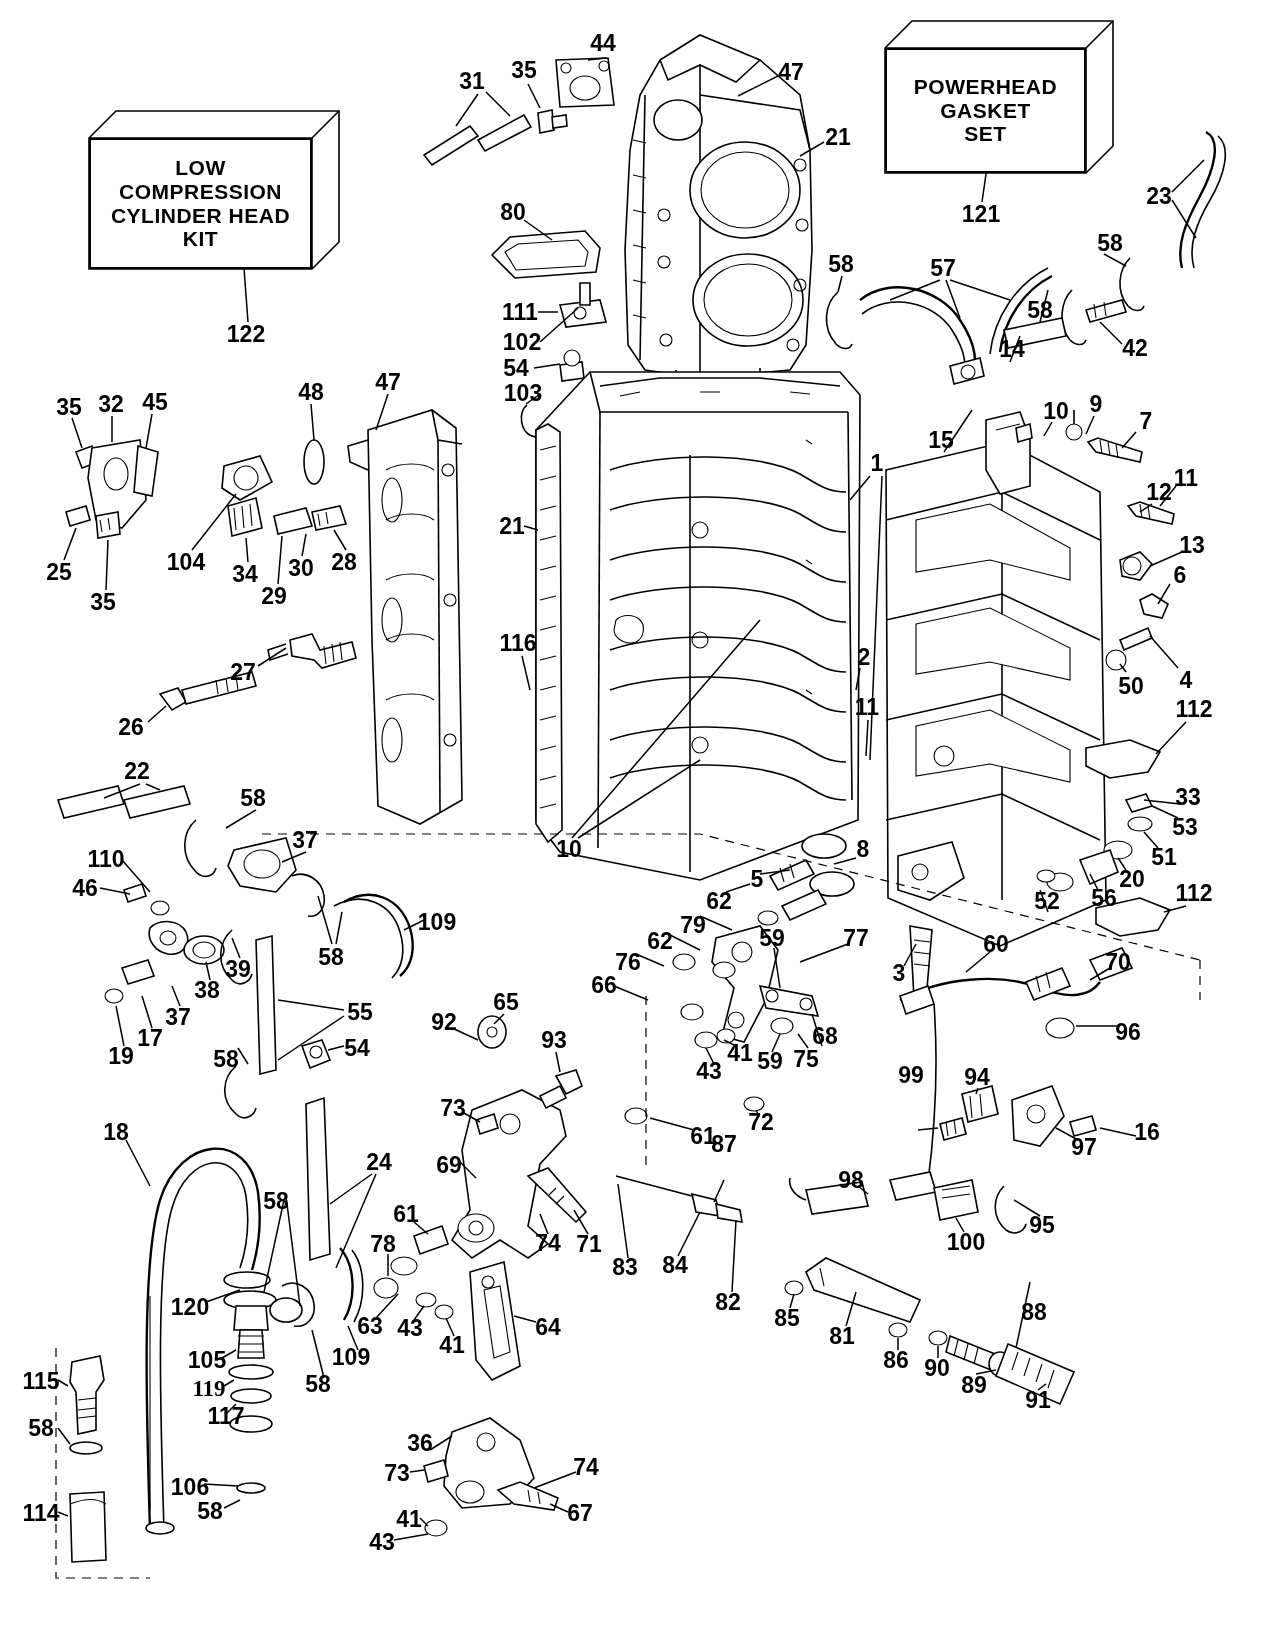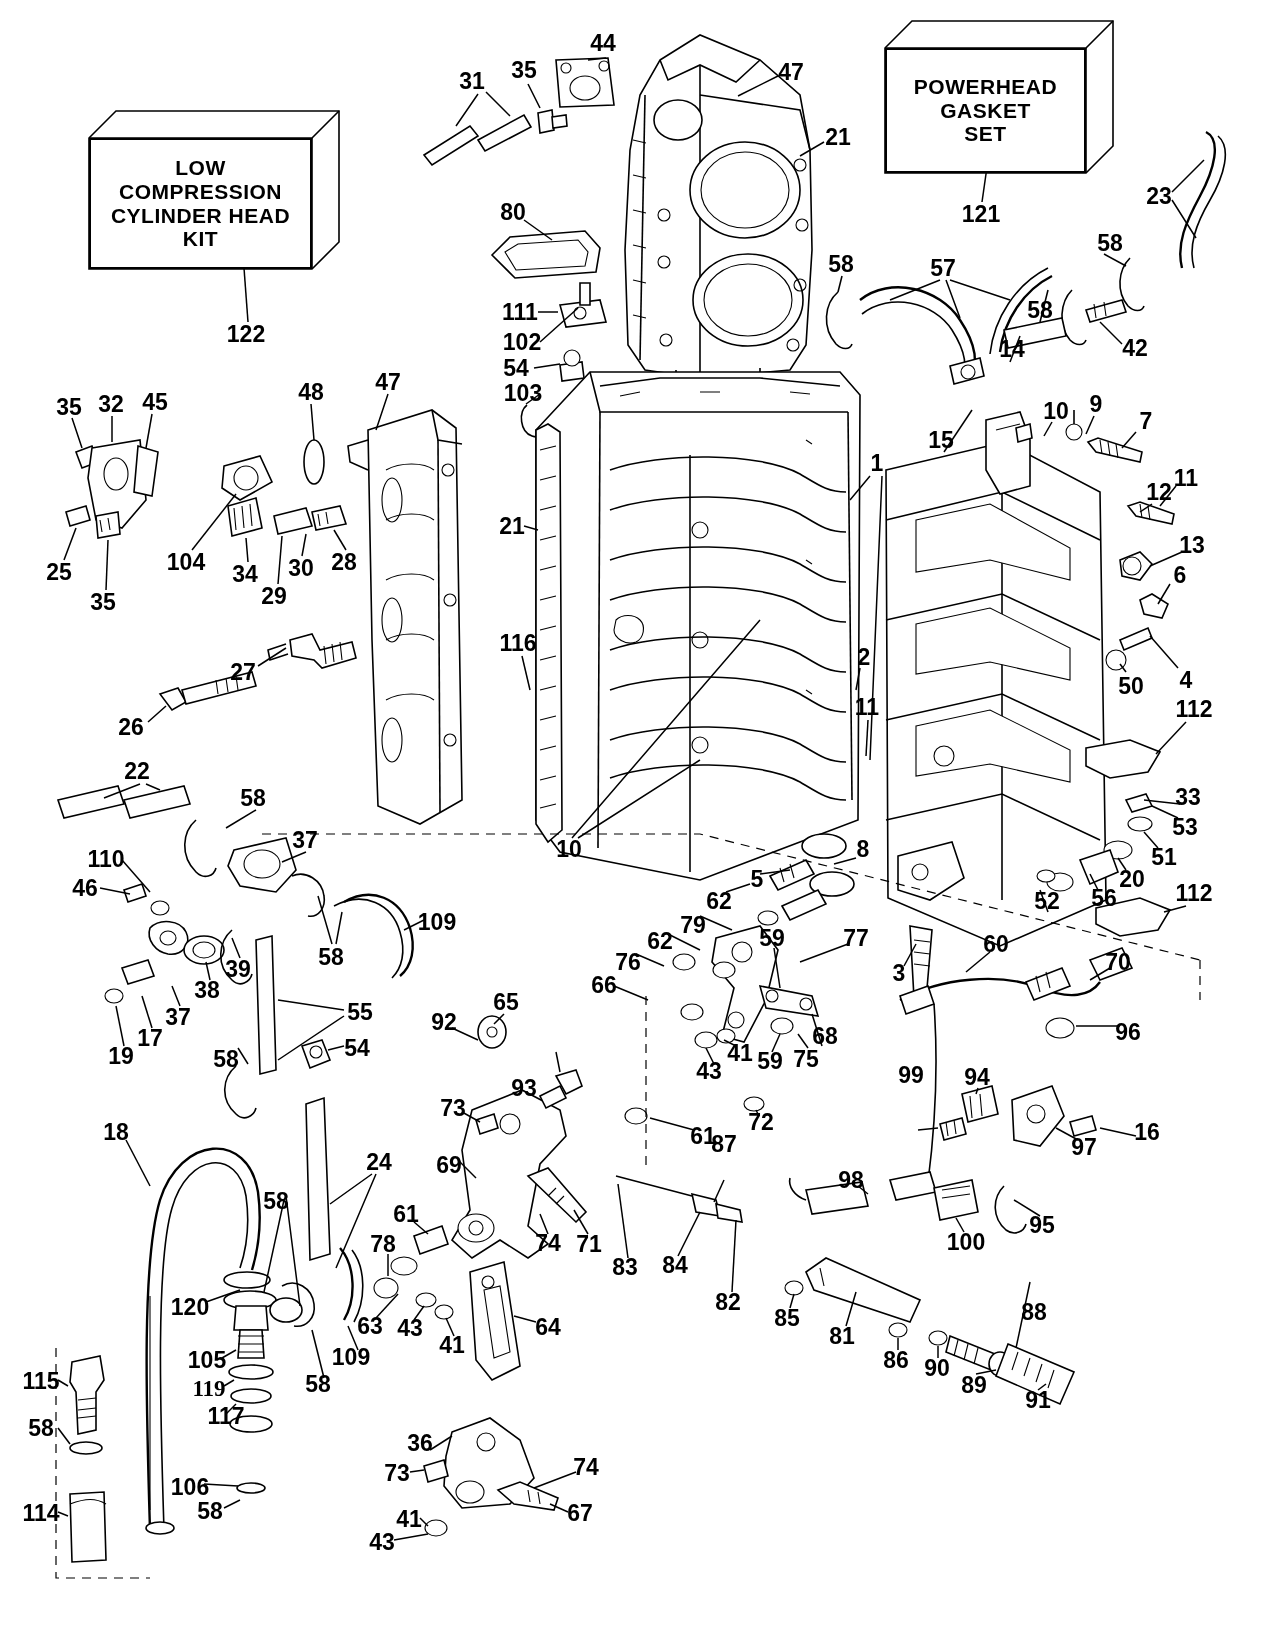--- a/index.html
+++ b/index.html
@@ -696,21 +696,21 @@
       <div class="callout" style="left: 1128px; top: 1032px;">96</div>
       <div class="callout" style="left: 977px; top: 1077px;">94</div>
       <div class="callout" style="left: 911px; top: 1075px;">99</div>
       <div class="callout" style="left: 1084px; top: 1147px;">97</div>
       <div class="callout" style="left: 1147px; top: 1132px;">16</div>
       <div class="callout" style="left: 1042px; top: 1225px;">95</div>
       <div class="callout" style="left: 966px; top: 1242px;">100</div>
       <div class="callout" style="left: 851px; top: 1180px;">98</div>
       <div class="callout" style="left: 444px; top: 1022px;">92</div>
       <div class="callout" style="left: 506px; top: 1002px;">65</div>
-      <div class="callout" style="left: 524px; top: 1040px; margin-top: 48px;">93</div>
+      <div class="callout" style="left: 554px; top: 1040px;">93</div>
       <div class="callout" style="left: 453px; top: 1108px;">73</div>
       <div class="callout" style="left: 740px; top: 1053px;">41</div>
       <div class="callout" style="left: 709px; top: 1071px;">43</div>
       <div class="callout" style="left: 770px; top: 1061px;">59</div>
       <div class="callout" style="left: 806px; top: 1059px;">75</div>
       <div class="callout" style="left: 825px; top: 1036px;">68</div>
       <div class="callout" style="left: 761px; top: 1122px;">72</div>
       <div class="callout" style="left: 703px; top: 1136px;">61</div>
       <div class="callout" style="left: 449px; top: 1165px;">69</div>
       <div class="callout" style="left: 548px; top: 1243px;">74</div>

